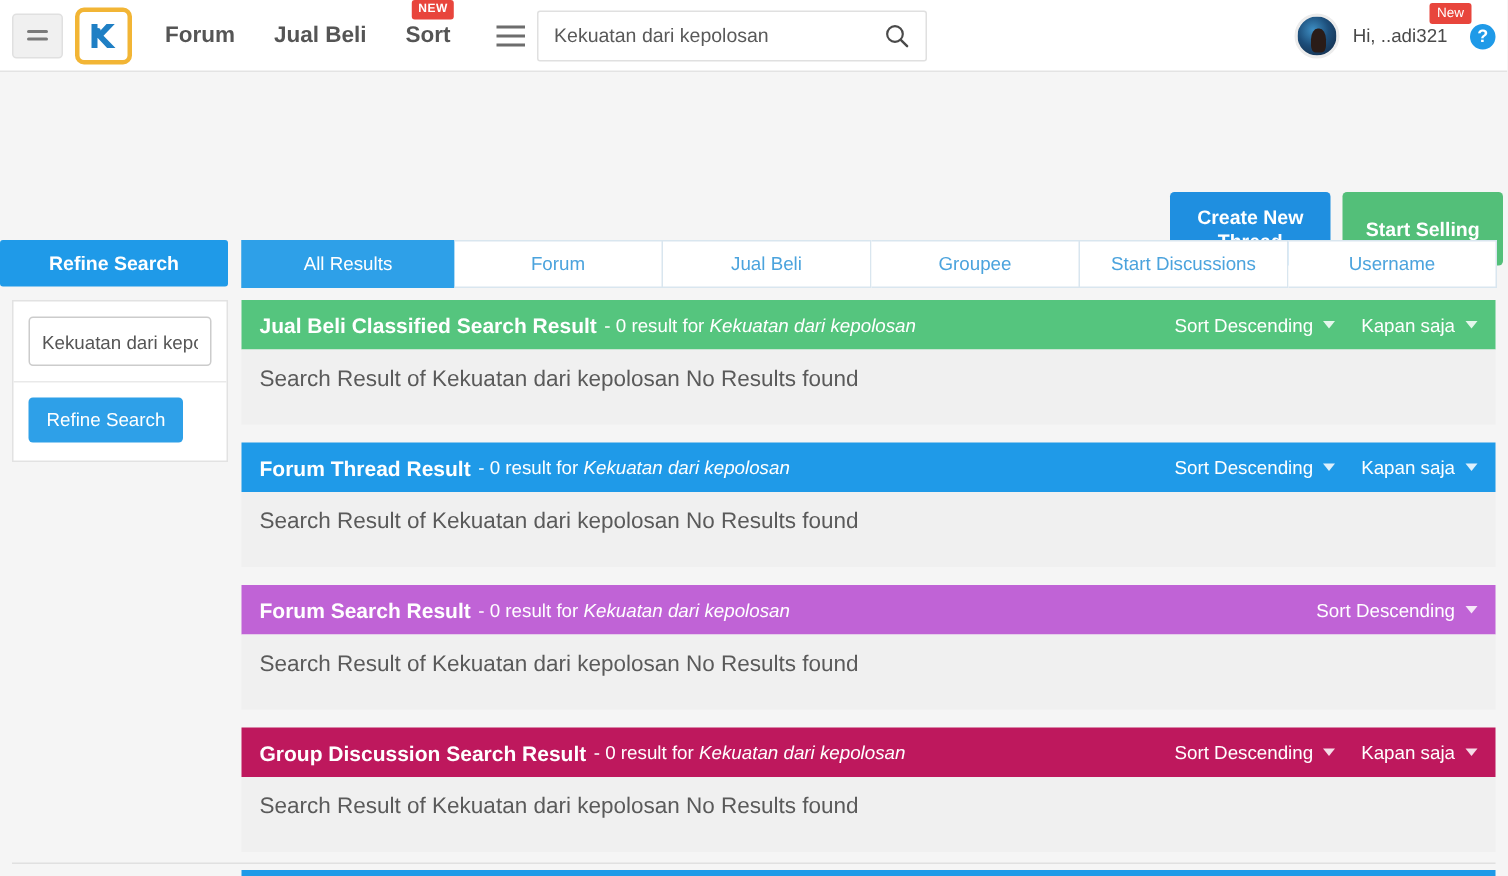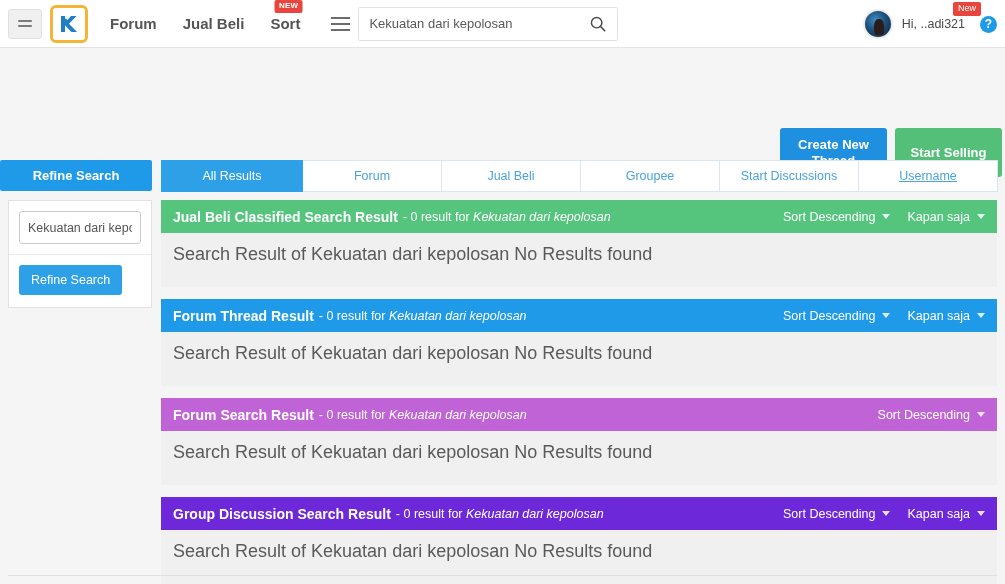--- a/index.html
+++ b/index.html
@@ -302,21 +302,21 @@
   .caret {
     width: 0; height: 0;
     border-left: 4px solid transparent;
     border-right: 4px solid transparent;
     border-top: 5px solid #fff;
     opacity: .85;
   }
   .result-body {
     background: #f0f0f0;
     padding: 11px 12px 22px 12px;
-    font-size: 18px;
+    font-size: 15px;
     color: #5a5a5a;
   }
 
   .footer-line {
     position: absolute;
     left: 8px; bottom: 8px;
     width: 989px;
     height: 1px;
     background: #e0e0e0;
   }
@@ -394,21 +394,21 @@
       </div>
       <div class="tab" style="width: 139px;">
         <span>Jual Beli</span>
       </div>
       <div class="tab" style="width: 139px;">
         <span>Groupee</span>
       </div>
       <div class="tab" style="width: 139px;">
         <span>Start Discussions</span>
       </div>
-      <div class="tab" style="width: 139px; text-decoration: underline;">
+      <div class="tab" style="width: 139px;">
         <span>Username</span>
       </div>
     </div>
 </div>
 
 <div class="content">
 
   <div class="sidebar">
     <div class="sidebar-input-row">
       <input class="refine-input" type="text" value="Kekuatan dari kepolosan" style="">
@@ -460,21 +460,21 @@
           <div class="rh-right">
             <div class="rh-drop">
               <span>Sort Descending</span>
               <span class="caret"></span>
             </div>
           </div>
         </div>
         <div class="result-body">Search Result of Kekuatan dari kepolosan No Results found</div>
       </div>
       <div class="result-block">
-        <div class="result-head" style="background: #6d28d9;">
+        <div class="result-head" style="background: #be185d;">
           <span class="rh-title">Group Discussion Search Result</span>
           <span class="rh-meta"><span>- 0 result for </span><em>Kekuatan dari kepolosan</em></span>
           <div class="rh-right">
             <div class="rh-drop">
               <span>Sort Descending</span>
               <span class="caret"></span>
             </div>
             <div class="rh-drop">
               <span>Kapan saja</span>
               <span class="caret"></span>

